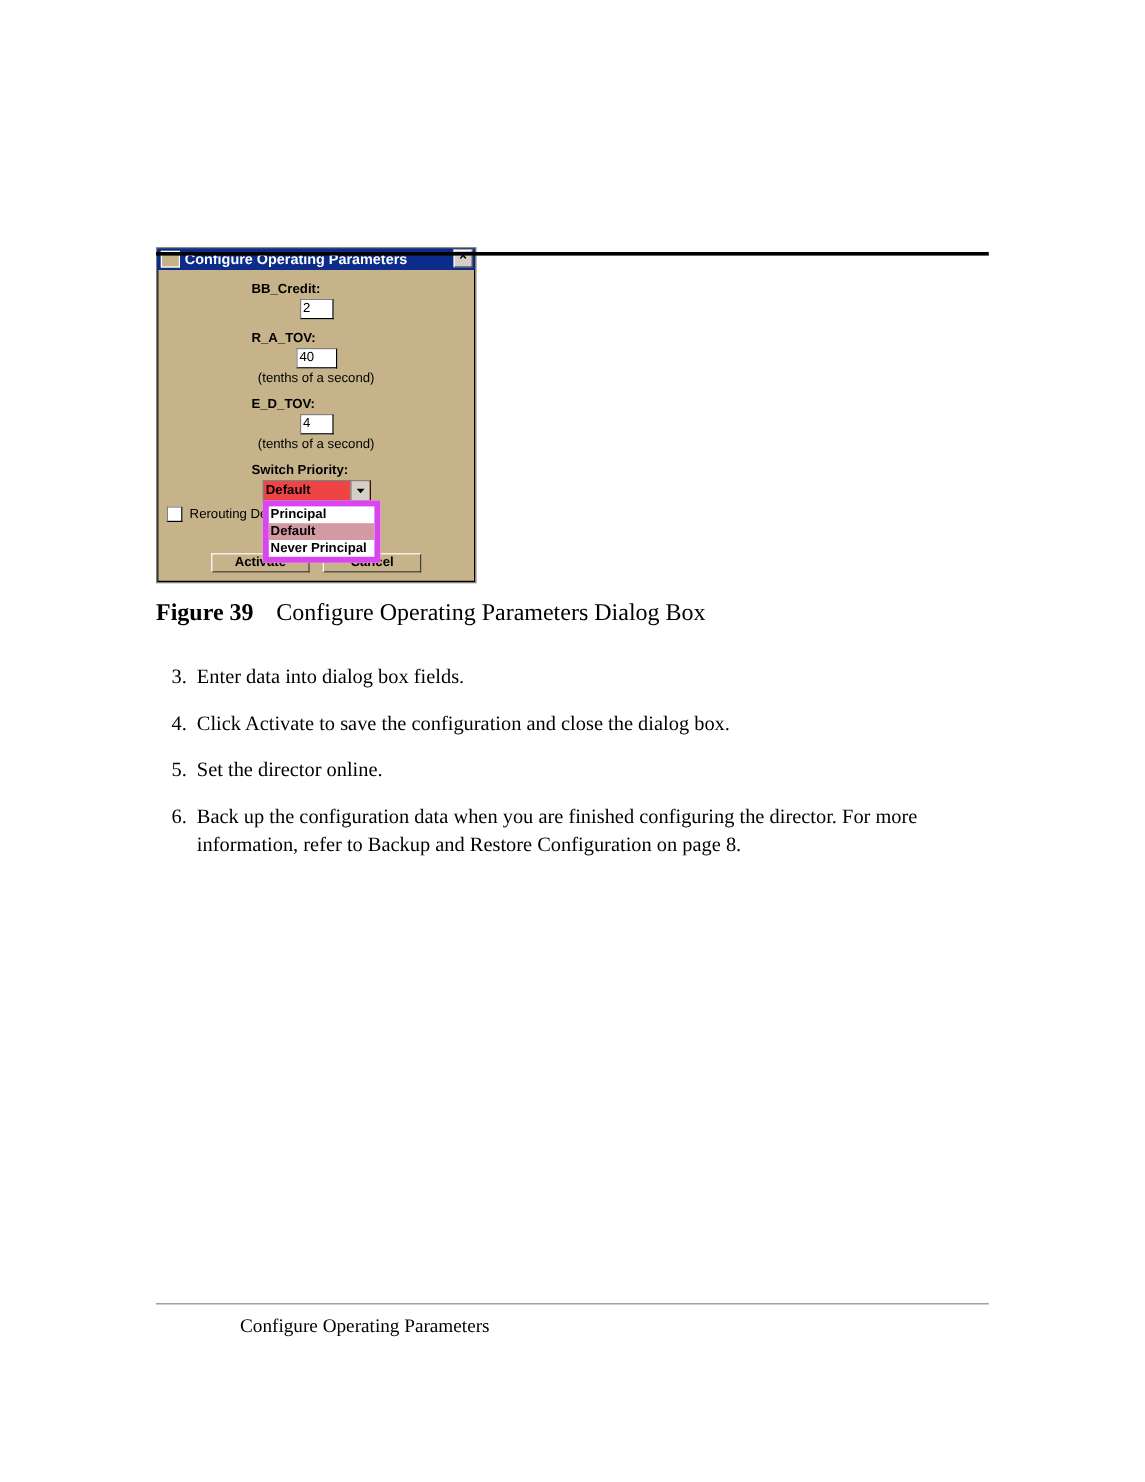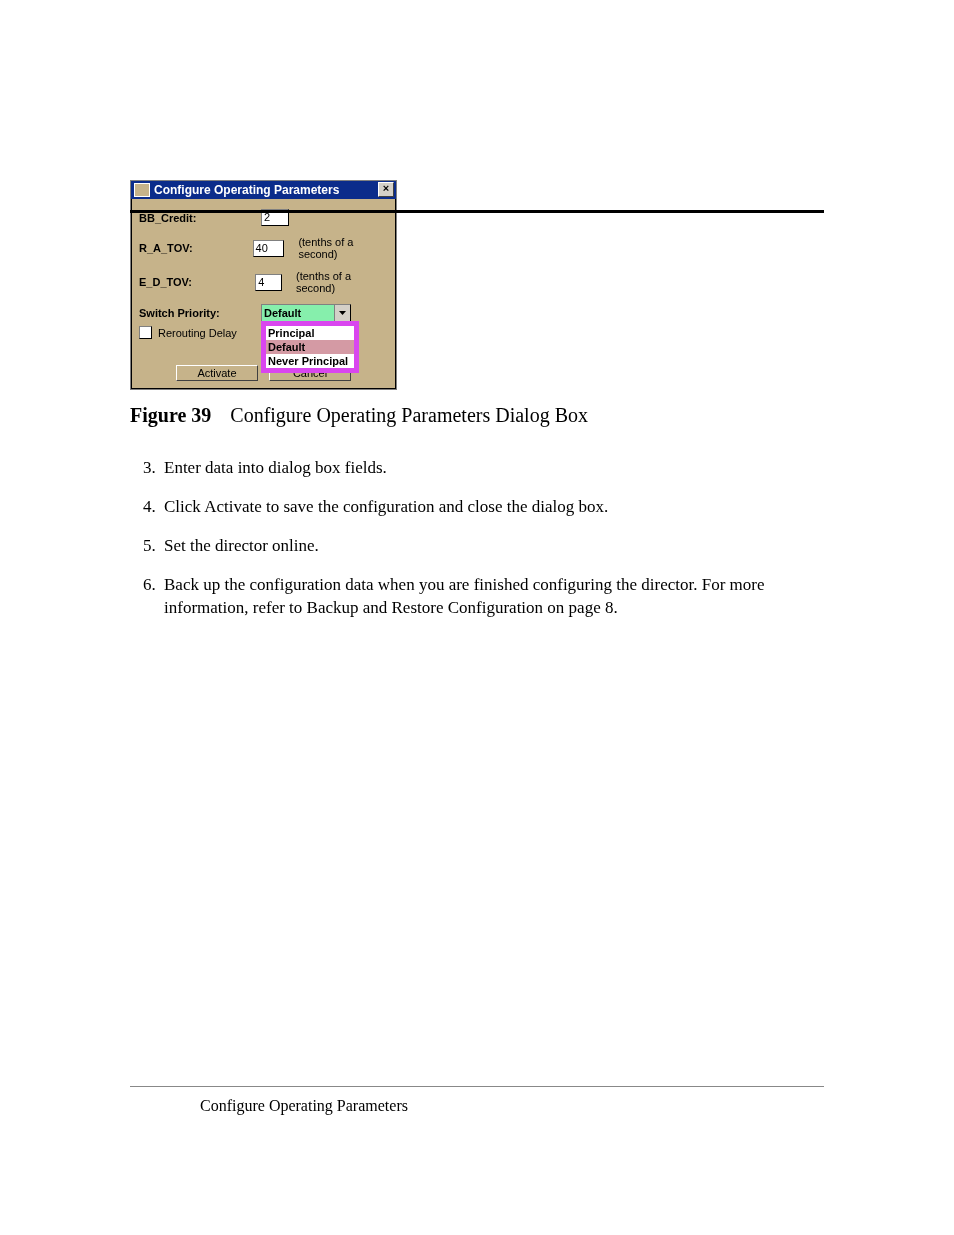--- a/index.html
+++ b/index.html
@@ -7,21 +7,21 @@
     padding: 0;
     background: #fff;
     font-family: "Times New Roman", Times, serif;
     color: #000;
   }
   .page {
     width: 954px;
     height: 1235px;
     position: relative;
     box-sizing: border-box;
-    padding: 90px 130px 0 130px;
+    padding: 116px 130px 0 130px;
   }
   .top-rule {
     position: absolute;
     top: 210px;
     left: 130px;
     right: 130px;
     height: 3px;
     background: #000;
   }
   .content {
@@ -66,21 +66,22 @@
     border-bottom-color: #404040;
     cursor: default;
   }
   .dialog-body {
     padding: 10px 8px 8px 8px;
   }
   .row {
     display: flex;
     align-items: center;
     margin-bottom: 10px;
-    gap: 14px;
+    gap: 2px;
+    flex-direction: column;
   }
   .row .lbl {
     width: 108px;
     font-weight: bold;
     font-size: 11px;
   }
   .field {
     background: #fff;
     border: 1px solid #000;
     border-top-color: #808080;
@@ -91,21 +92,21 @@
     font-size: 11px;
     box-sizing: content-box;
   }
   .f-tiny { width: 22px; }
   .f-small { width: 28px; }
   .unit { font-weight: normal; font-size: 11px; }
   .select {
     position: relative;
     width: 86px;
     height: 16px;
-    background: #86efac;
+    background: #ef4444;
     border: 1px solid #000;
     border-top-color:#808080; border-left-color:#808080;
     font-weight: bold;
     font-size: 11px;
     padding-left: 2px;
     line-height: 16px;
   }
   .select .caret {
     position: absolute; right: 0; top: 0;
     width: 15px; height: 16px;
@@ -136,21 +137,21 @@
   .checkbox {
     width: 11px; height: 11px; background:#fff; border:1px solid #000;
     border-top-color:#808080; border-left-color:#808080;
   }
   .btnrow { text-align: center; padding-top: 18px; }
   .winbtn {
     display: inline-block;
     min-width: 60px;
     padding: 1px 10px;
     font-size: 11px;
-    font-weight: normal;
+    font-weight: bold;
     background: #c6b38a;
     border: 1px solid #fff;
     border-right-color:#404040;
     border-bottom-color:#404040;
     margin: 0 4px;
     cursor: default;
     position: relative;
     z-index: 1;
   }
 

